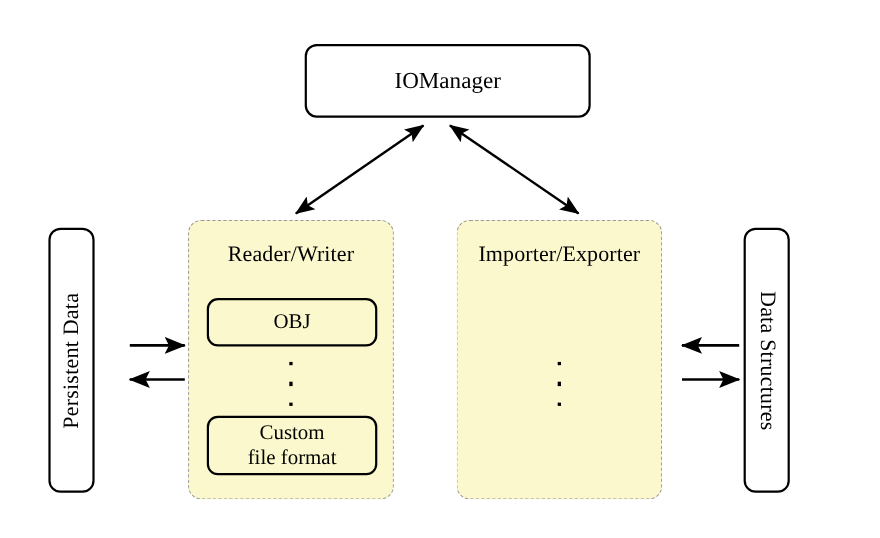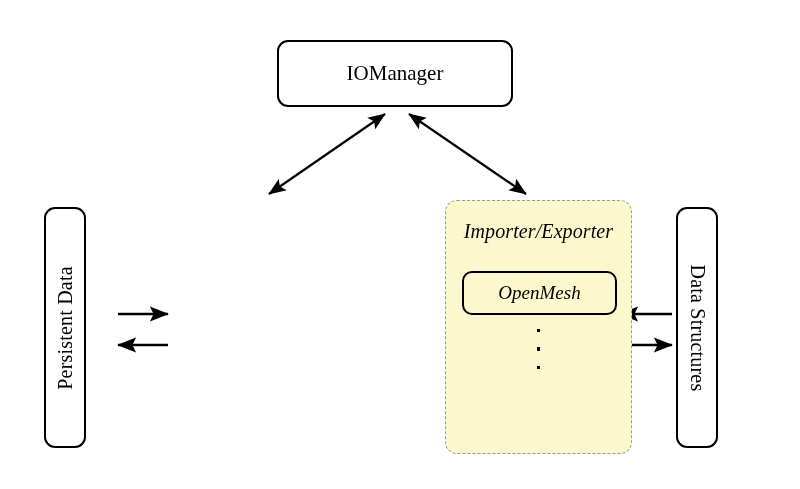--- a/index.html
+++ b/index.html
@@ -39,21 +39,21 @@
     display: flex;
     align-items: center;
     justify-content: center;
     text-align: center;
     line-height: 1.18;
   }
 
   #io-manager {
     left: 277px;
     top: 40px;
-    width: 236px;
+    width: 260px;
     height: 67px;
     font-size: 21px;
   }
 
   
   .side-box {
     position: absolute;
     box-sizing: border-box;
     background: #ffffff;
     border: 2.6px solid #000000;
@@ -81,21 +81,21 @@
     position: absolute;
     box-sizing: border-box;
     top: 200px;
     width: 187px;
     height: 254px;
     background: #fbf8cd;
     border: 1.6px dashed #9a9a9a;
     border-radius: 12px;
   }
   #group-readerwriter { left: 171px; }
-  #group-importerexporter { left: 445px; font-style: italic; }
+  #group-importerexporter { left: 415px; }
 
   .group-title {
     position: absolute;
     top: 19px;
     left: 0;
     right: 0;
     text-align: center;
     font-size: 20px;
     white-space: nowrap;
     letter-spacing: 0.1px;
@@ -172,27 +172,44 @@
   </div>
 
   <div class="side-box" id="persistent-data">
     <span class="side-label rot-ccw">Persistent Data</span>
   </div>
 
   <div class="side-box" id="data-structures">
     <span class="side-label rot-cw">Data Structures</span>
   </div>
 
+  <div class="group-box" id="group-readerwriter">
+    <div class="group-title">Reader/Writer</div>
+
+    <div class="inner-node inner-top">
+      <span>OBJ</span>
+    </div>
+
+    <div class="vdots">
+      <span></span>
+        <span></span>
+        <span></span>
+    </div>
+
+    <div class="inner-node inner-bottom">
+      <span>
+        <span>Custom</span><br>
+        <span>file format</span>
+      </span>
+    </div>
+  </div>
 
   <div class="group-box" id="group-importerexporter">
     <div class="group-title">Importer/Exporter</div>
 
-    <div class="inner-node inner-top">
-      <span>OpenMesh</span>
-    </div>
 
     <div class="vdots">
       <span></span>
         <span></span>
         <span></span>
     </div>
 
   </div>
 
 </div>

